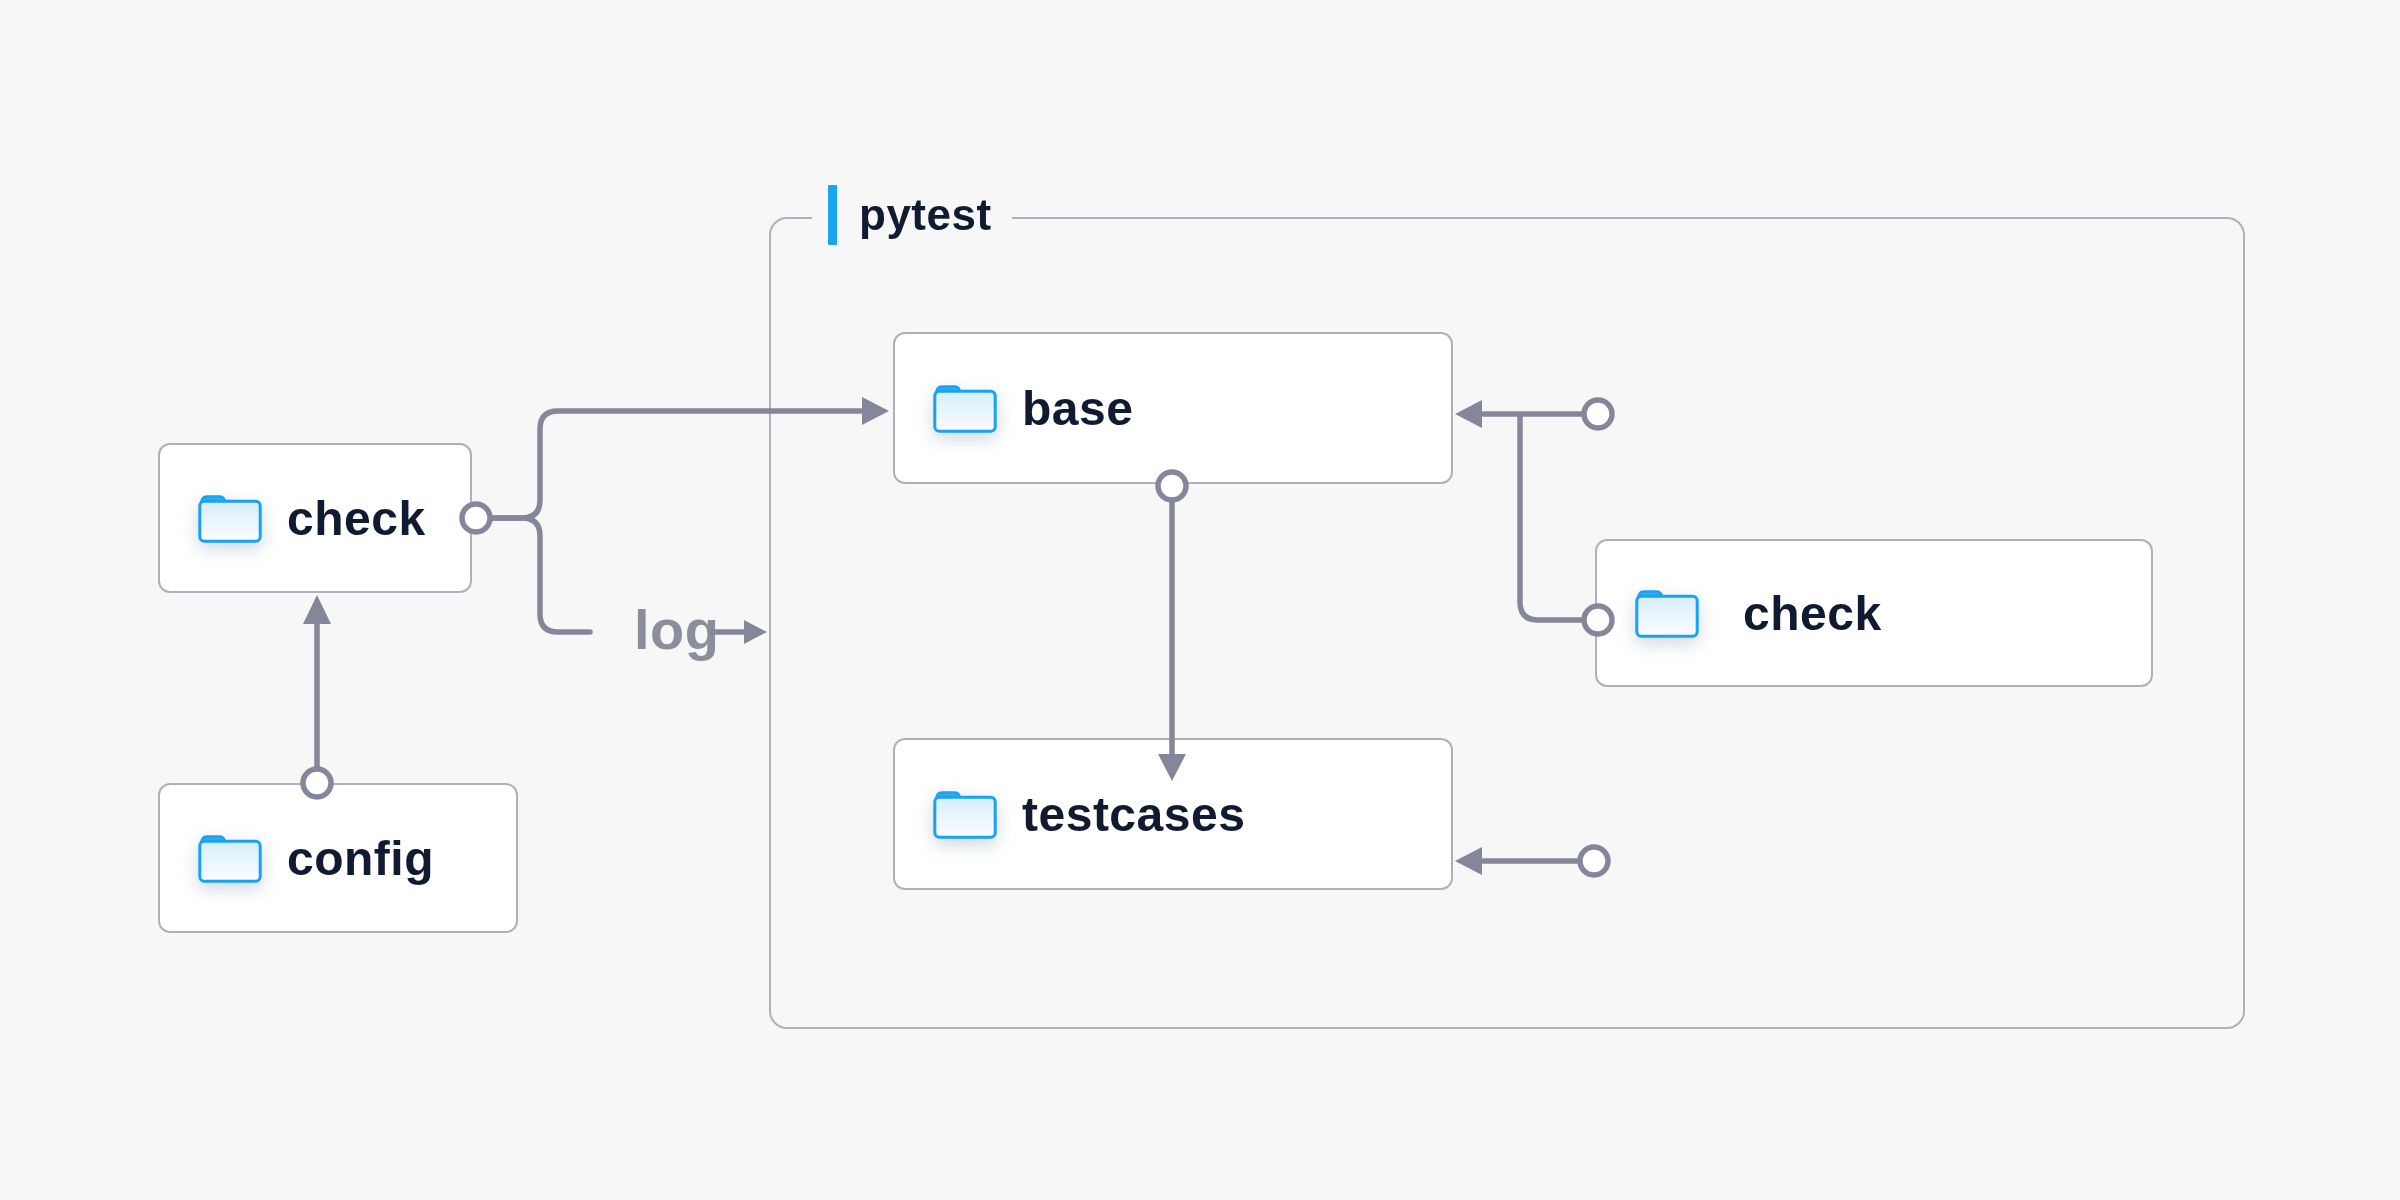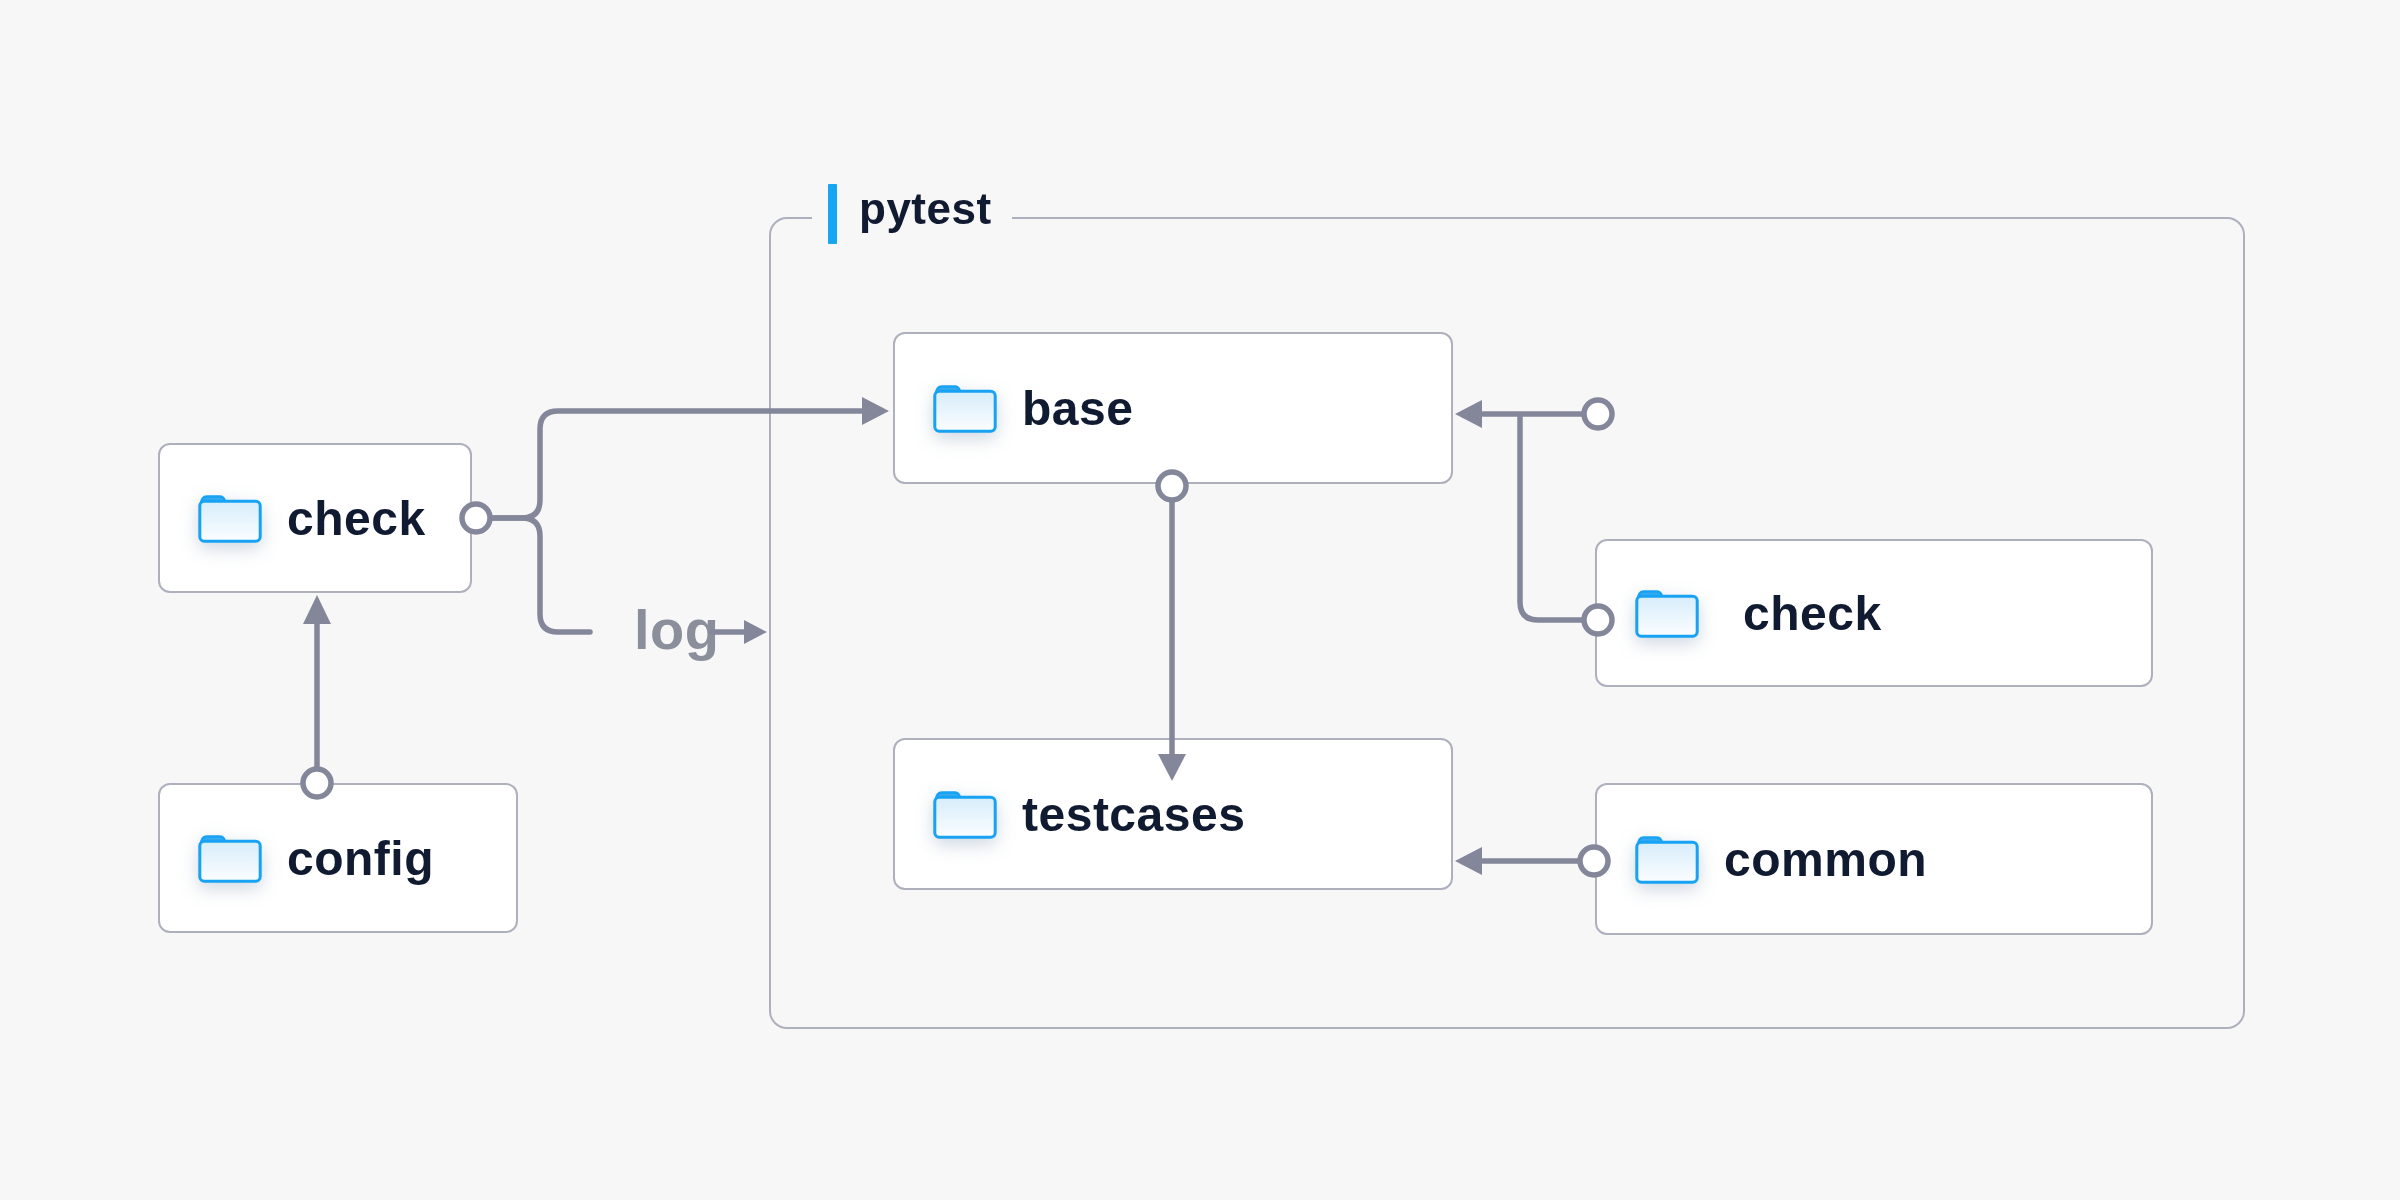--- a/index.html
+++ b/index.html
@@ -11,21 +11,21 @@
   body{background:var(--bg);font-family:"Liberation Sans",sans-serif;}
   .stage{position:relative;width:2400px;height:1200px;background:var(--bg);overflow:hidden;}
 
   
   .group-frame{
     position:absolute;left:769px;top:217px;width:1476px;height:812px;
     border:2px solid var(--node-border);border-radius:18px;background:transparent;
   }
   .group-label{
     position:absolute;left:812px;top:184px;height:62px;z-index:4;
-    display:flex;gap:22px;padding:0 20px 0 16px;background:var(--bg);
+    display:flex;align-items:center;gap:22px;padding:0 20px 0 16px;background:var(--bg);
   }
   .group-label .bar{width:9px;height:60px;background:var(--accent);border-radius:1px;}
   .group-label .txt{font-size:44px;font-weight:700;color:var(--ink);letter-spacing:.5px;}
 
   
   .node{
     position:absolute;display:flex;align-items:center;gap:25px;padding-left:38px;
     background:var(--node-fill);border:2px solid var(--node-border);border-radius:12px;z-index:2;
   }
   .node .label{font-size:48px;font-weight:700;color:var(--ink);letter-spacing:.5px;}
@@ -104,26 +104,20 @@
     <span class="label">check</span>
   </div>
 
   <div class="node n-testcases">
     <svg class="folder" viewBox="0 0 64 50">
         <use href="#folder"></use>
       </svg>
     <span class="label">testcases</span>
   </div>
 
-  <div class="node n-common">
-    <svg class="folder" viewBox="0 0 64 50">
-        <use href="#folder"></use>
-      </svg>
-    <span class="label">common</span>
-  </div>
 
   <span class="edge-label">log</span>
 
   <svg class="wires" viewBox="0 0 2400 1200">
 
     <g>
       <path class="wire" d="M317 769 V624"></path>
       <polygon class="head" points="317,595 303,624 331,624"></polygon>
       <circle class="port" cx="317" cy="783" r="14"></circle>
     </g>

